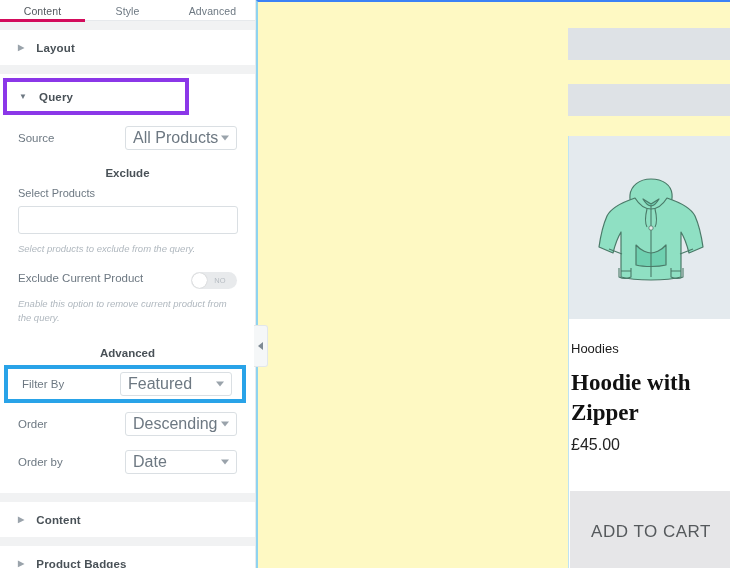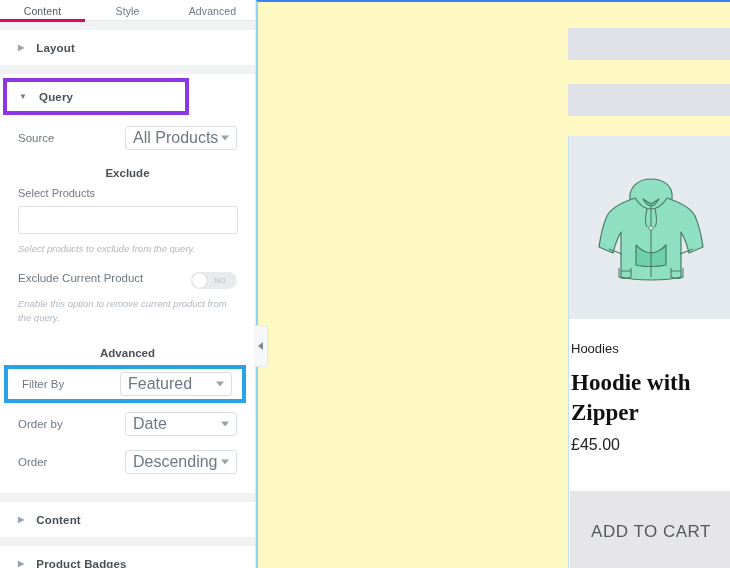--- a/index.html
+++ b/index.html
@@ -261,31 +261,31 @@
         <div class="row">
           <span class="row-label">Filter By</span>
           <div class="select">
             <span>Featured</span>
             <span class="arrow"></span>
           </div>
         </div>
       </div>
 
       <div class="row">
+        <span class="row-label">Order</span>
+        <div class="select">
+          <span>Descending</span>
+          <span class="arrow"></span>
+        </div>
+      </div>
+
+      <div class="row">
         <span class="row-label">Order by</span>
         <div class="select">
           <span>Date</span>
-          <span class="arrow"></span>
-        </div>
-      </div>
-
-      <div class="row">
-        <span class="row-label">Order</span>
-        <div class="select">
-          <span>Descending</span>
           <span class="arrow"></span>
         </div>
       </div>
 
     </div>
 
     <div class="strip" style="margin-top:12px;"></div>
 
     <div class="sec-head">
       <span class="caret">▶</span>

